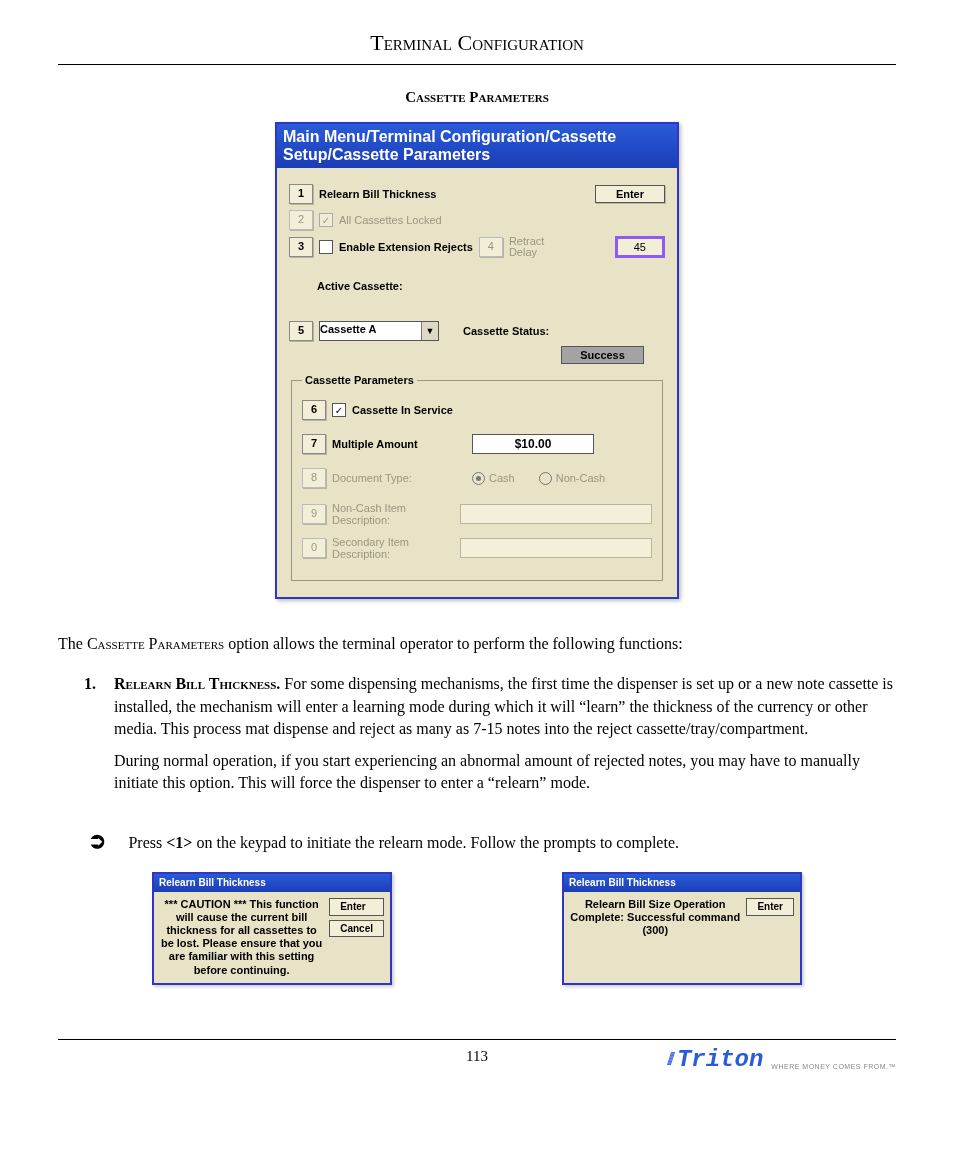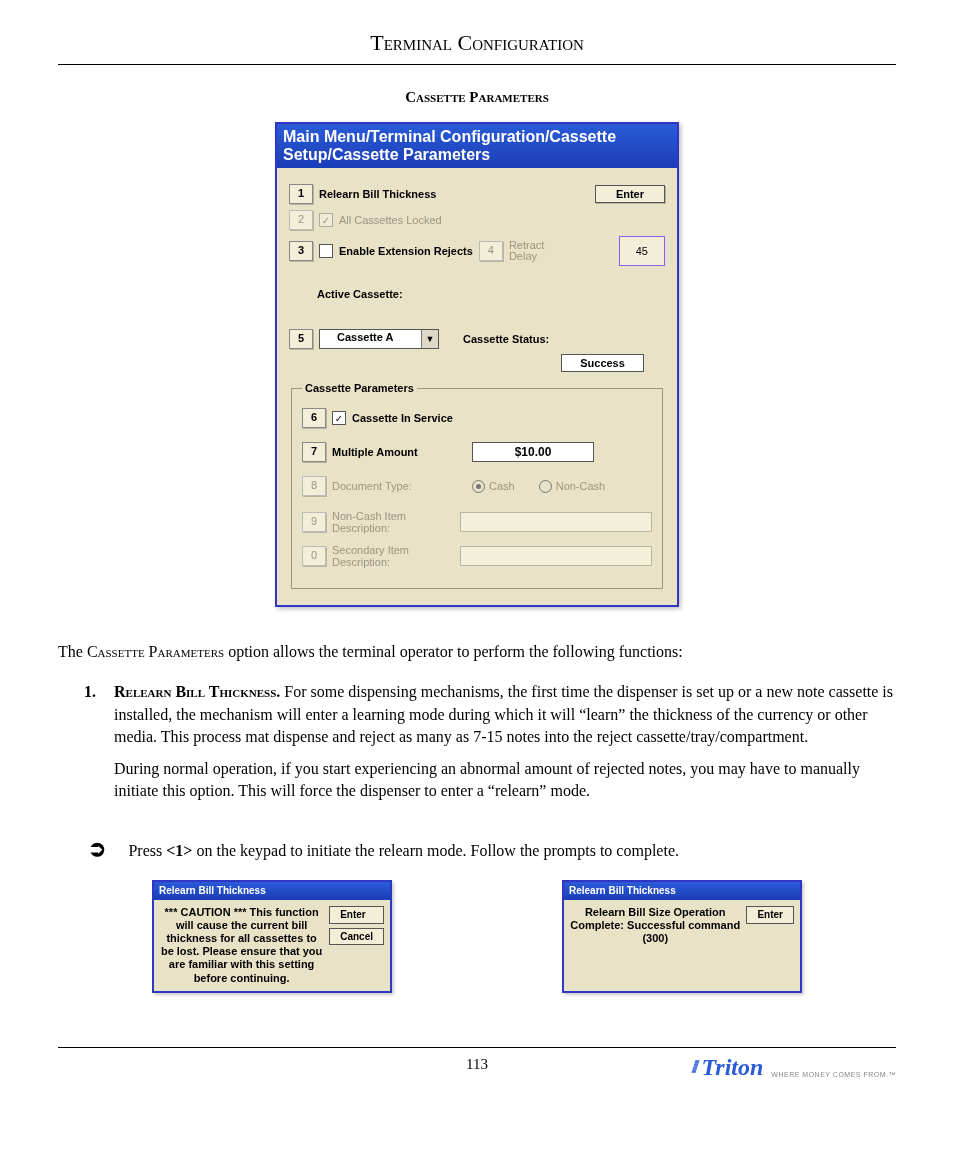--- a/index.html
+++ b/index.html
@@ -81,31 +81,31 @@
     display: inline-flex; align-items:center; justify-content:center; font-size:10px;
   }
   .chk.disabled { border-color:#aaa; background:#f0ecd6; }
   .selectbox {
     display:flex; align-items:stretch;
     width: 118px;
     border:1px solid #555;
     background:#fff;
     height: 18px;
   }
-  .selectbox .seltext { flex:1; padding:1px 17px; font-weight:bold; font-size:11px;border-radius:6px; }
+  .selectbox .seltext { flex:1; padding:1px 0; font-weight:bold; font-size:11px;border-radius:6px; }
   .selectbox .selarrow { width:16px; background:#ddd9c4; border-left:1px solid #777; display:flex;align-items:center;justify-content:center;font-size:9px;}
   .statuslbl { font-weight:bold; margin-left:18px; margin-right:6px;}
-  .statusval { border:1px solid #555; padding:2px 18px; font-weight:bold; background:#ffffff;margin-top:48px;}
+  .statusval { border:1px solid #555; padding:2px 18px; font-weight:bold; background:#a3a3a3;margin-top:48px;}
   .enterbtn {
     border:1px solid #555; background:#f2eed8; padding:2px 20px; font-weight:bold; font-size:11px;
     box-shadow: 1px 1px 0 rgba(0,0,0,0.2);
     margin-left:auto;
   }
   .smallval {
-    border:1px solid #8b5cf6; background:#f2eed8; padding:8px 16px; font-size:11px;
+    border:3px solid #8b5cf6; background:#f2eed8; padding:2px 16px; font-size:11px;
   }
   fieldset.params {
     border:1px solid #9a9680;
     margin-top:10px;
     padding:8px 10px 14px 10px;
   }
   fieldset.params legend { font-weight:bold; font-size:11px; padding:0 3px;}
   .moneybox {
     border:1px solid #555; background:#fff; width:120px; height:18px; text-align:center;
     font-weight:bold; line-height:18px; font-size:12px;
@@ -172,21 +172,21 @@
   }
   .brand{
     position:absolute; right:0; top:6px;
     display:flex; align-items:center; gap:6px;
     color:#2a5bd8;
   }
   .brand .wings{
     color:#2a5bd8; font-size:18px; letter-spacing:-4px;
   }
   .brand .name{
-    font-family: Liberation Serif, serif; font-size:24px; font-weight:bold; font-style:italic;
+    font-family: Liberation Mono, monospace; font-size:24px; font-weight:bold; font-style:italic;
     color:#2a5bd8;
   }
   .brand .tag{
     font-size:7px; color:#888; font-family:Arial,sans-serif; letter-spacing:0.5px;
     align-self:flex-end; margin-bottom:3px; margin-left:2px;
   }
 </style>
 </head>
 <body>
 

